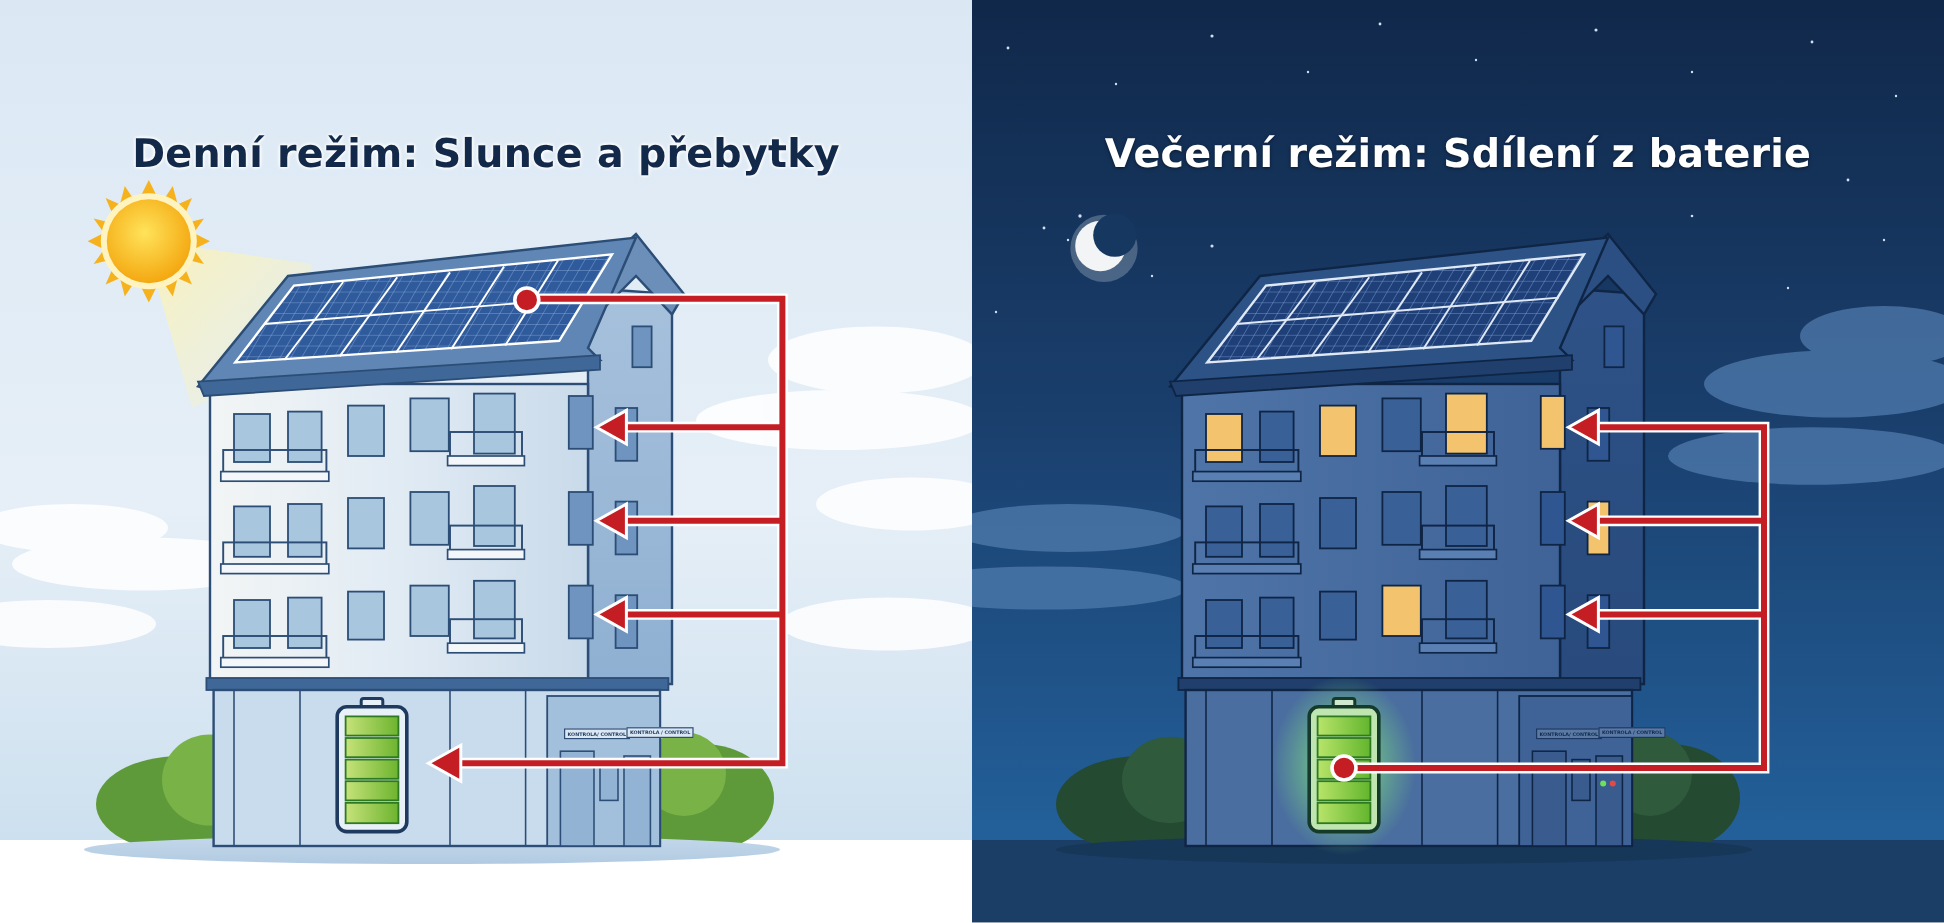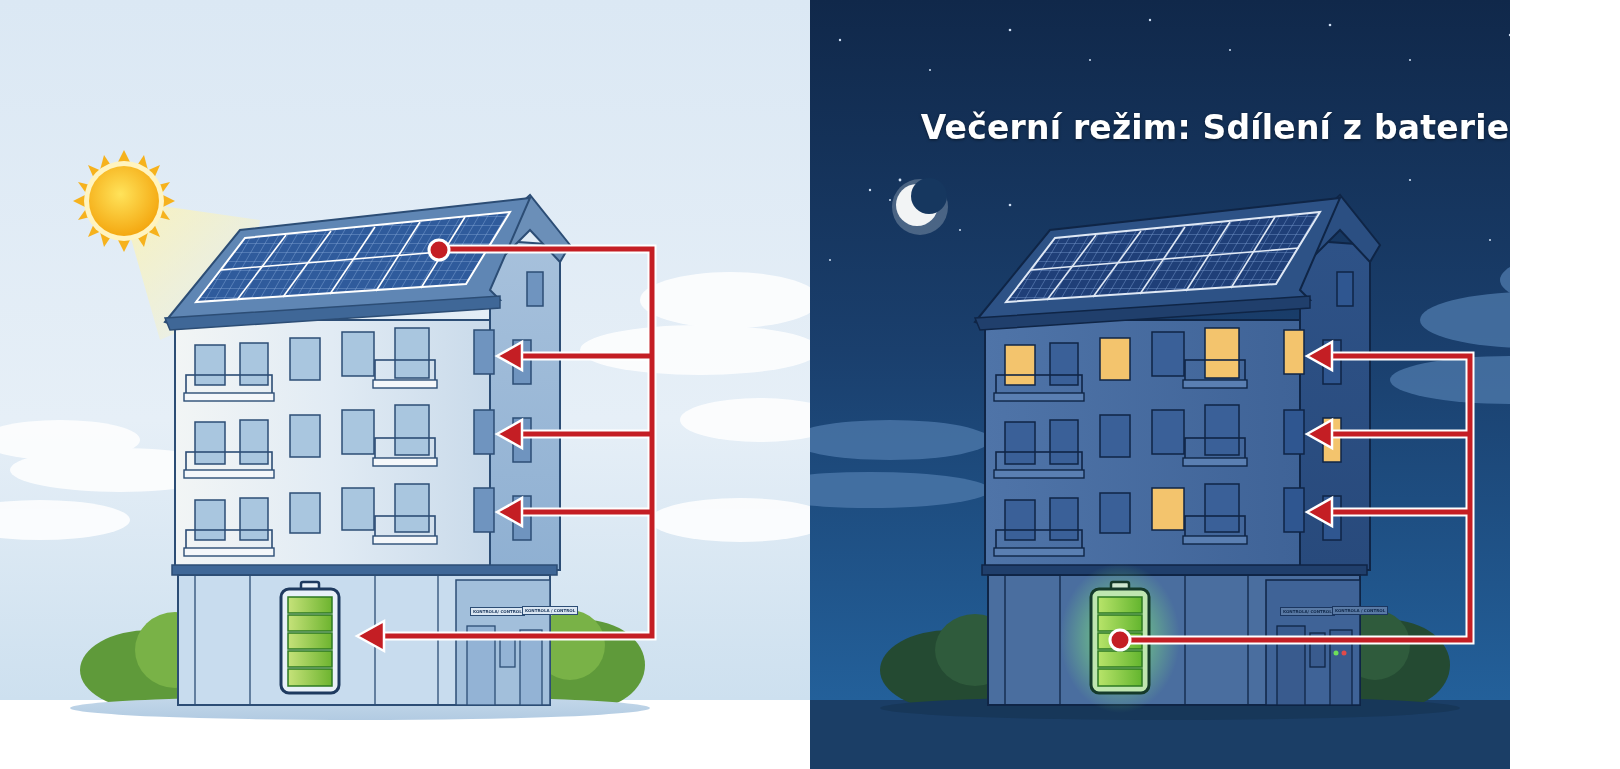--- a/index.html
+++ b/index.html
@@ -1,20 +1,20 @@
 <!DOCTYPE html>
 <html><head>
 <meta charset="utf-8">
 <style>
   * { box-sizing: border-box; margin: 0; padding: 0; }
   html, body { width: 1620px; height: 769px; overflow: hidden; background: #ffffff; }
   body { position: relative; font-family: "DejaVu Sans", "Liberation Sans", sans-serif; }
   .panel { position: absolute; top: 0; height: 769px; overflow: hidden; }
   #day { left: 0; width: 810px; }
-  #night { left: 810px; width: 700px; }
+  #night { left: 810px; width: 810px; }
   svg { display: block; }
   .title {
     position: absolute; top: 108px; left: 0; width: 810px; text-align: center;
     font-family: "DejaVu Sans", sans-serif; font-weight: bold; font-size: 33px; letter-spacing: 0.2px;
   }
   #day .title { color: #13294a; text-shadow: 0 0 3px #fff, 0 0 3px #fff, 0 0 4px #fff; }
   #night .title { color: #ffffff; text-shadow: 0 1px 3px rgba(0,0,0,0.5); }
   .cab-label {
     position: absolute; font-family: "DejaVu Sans", sans-serif; font-weight: bold;
     font-size: 4px; line-height: 5px; text-align: center; padding: 1px 2px;
@@ -221,20 +221,21 @@
       <g fill="#c41e24" stroke="#ffffff" stroke-width="2.5" stroke-linejoin="miter">
         <polygon points="497,356 522,342 522,370"></polygon>
         <polygon points="497,434 522,420 522,448"></polygon>
         <polygon points="497,512 522,498 522,526"></polygon>
         <polygon points="357,636 384,621 384,651"></polygon>
       </g>
       <circle cx="439" cy="250" r="10" fill="#c41e24" stroke="#ffffff" stroke-width="3"></circle>
     </g>
   </svg>
 
+  <div class="title">Denní režim: Slunce a přebytky</div>
   <div class="cab-label" style="left:470px;top:607px;">KONTROLA/ CONTROL</div>
   <div class="cab-label" style="left:522px;top:606px;">KONTROLA / CONTROL</div>
 </div>
 
 <div class="panel" id="night">
   <svg width="810" height="769" viewBox="0 0 810 769">
     <defs>
       <linearGradient id="nightSky" x1="0" y1="0" x2="0" y2="1">
         <stop offset="0" stop-color="#10284a"></stop>
         <stop offset="0.5" stop-color="#1a3f6d"></stop>

